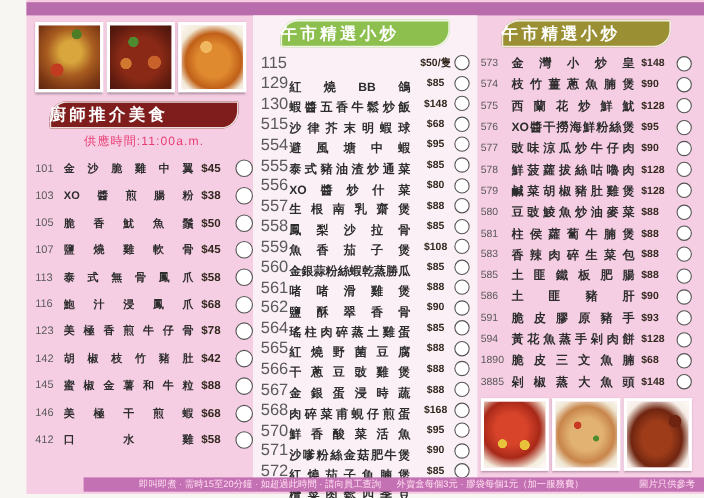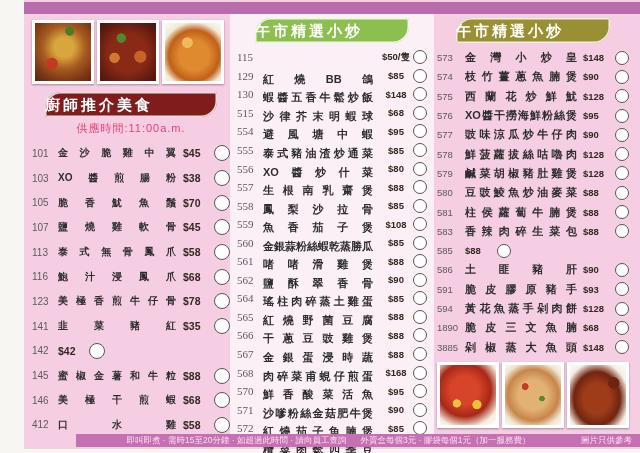--- a/index.html
+++ b/index.html
@@ -69,21 +69,21 @@
 
   .left-items{margin-top:5px;}
   .left-items .row{height:24.7px;}
   .left-items .no{width:26px;font-size:10px;}
   .left-items .nm{font-size:10px;padding-right:7px;}
   .left-items .pr{width:31px;font-size:10.5px;}
   .left-items .circle{width:16px;height:16px;}
 
   .mid-items{margin-top:5px;}
   .mid-items .row{height:18.55px;}
-  .mid-items .no{width:26px;font-size:11px;font-family:Liberation Serif, serif;}
+  .mid-items .no{width:26px;font-size:15px;}
   .mid-items .nm{font-size:11px;padding-right:6px;margin-top:44px;}
   .mid-items .pr{width:34px;font-size:9.5px;text-align:center;}
   .mid-items .circle{width:14px;height:14px;}
 
   .right-items{margin-top:5px;}
   .right-items .row{height:19.3px;}
   .right-items .no{width:28px;font-size:9.5px;}
   .right-items .nm{font-size:11px;padding-right:6px;}
   .right-items .pr{width:32px;font-size:9.5px;}
   .right-items .circle{width:14px;height:14px;}
@@ -118,21 +118,21 @@
         <div class="row">
           <span class="no">103</span>
           <span class="nm">XO醬煎腸粉</span>
           <span class="pr">$38</span>
           <span class="circle"></span>
         </div>
 
         <div class="row">
           <span class="no">105</span>
           <span class="nm">脆香魷魚鬚</span>
-          <span class="pr">$70</span>
+          <span class="pr">$50</span>
           <span class="circle"></span>
         </div>
 
         <div class="row">
           <span class="no">107</span>
           <span class="nm">鹽燒雞軟骨</span>
           <span class="pr">$45</span>
           <span class="circle"></span>
         </div>
 
@@ -150,29 +150,24 @@
           <span class="circle"></span>
         </div>
 
         <div class="row">
           <span class="no">123</span>
           <span class="nm">美極香煎牛仔骨</span>
           <span class="pr">$78</span>
           <span class="circle"></span>
         </div>
 
-        <div class="row">
-          <span class="no">141</span>
-          <span class="nm">韭菜豬紅</span>
-          <span class="pr">$35</span>
-          <span class="circle"></span>
-        </div>
 
         <div class="row">
           <span class="no">142</span>
+          <span class="nm">胡椒枝竹豬肚</span>
           <span class="pr">$42</span>
           <span class="circle"></span>
         </div>
 
         <div class="row">
           <span class="no">145</span>
           <span class="nm">蜜椒金薯和牛粒</span>
           <span class="pr">$88</span>
           <span class="circle"></span>
         </div>
@@ -415,20 +410,21 @@
 
         <div class="row">
           <span class="no">583</span>
           <span class="nm">香辣肉碎生菜包</span>
           <span class="pr">$88</span>
           <span class="circle"></span>
         </div>
 
         <div class="row">
           <span class="no">585</span>
+          <span class="nm">土匪鐵板肥腸</span>
           <span class="pr">$88</span>
           <span class="circle"></span>
         </div>
 
         <div class="row">
           <span class="no">586</span>
           <span class="nm">土匪豬肝</span>
           <span class="pr">$90</span>
           <span class="circle"></span>
         </div>

